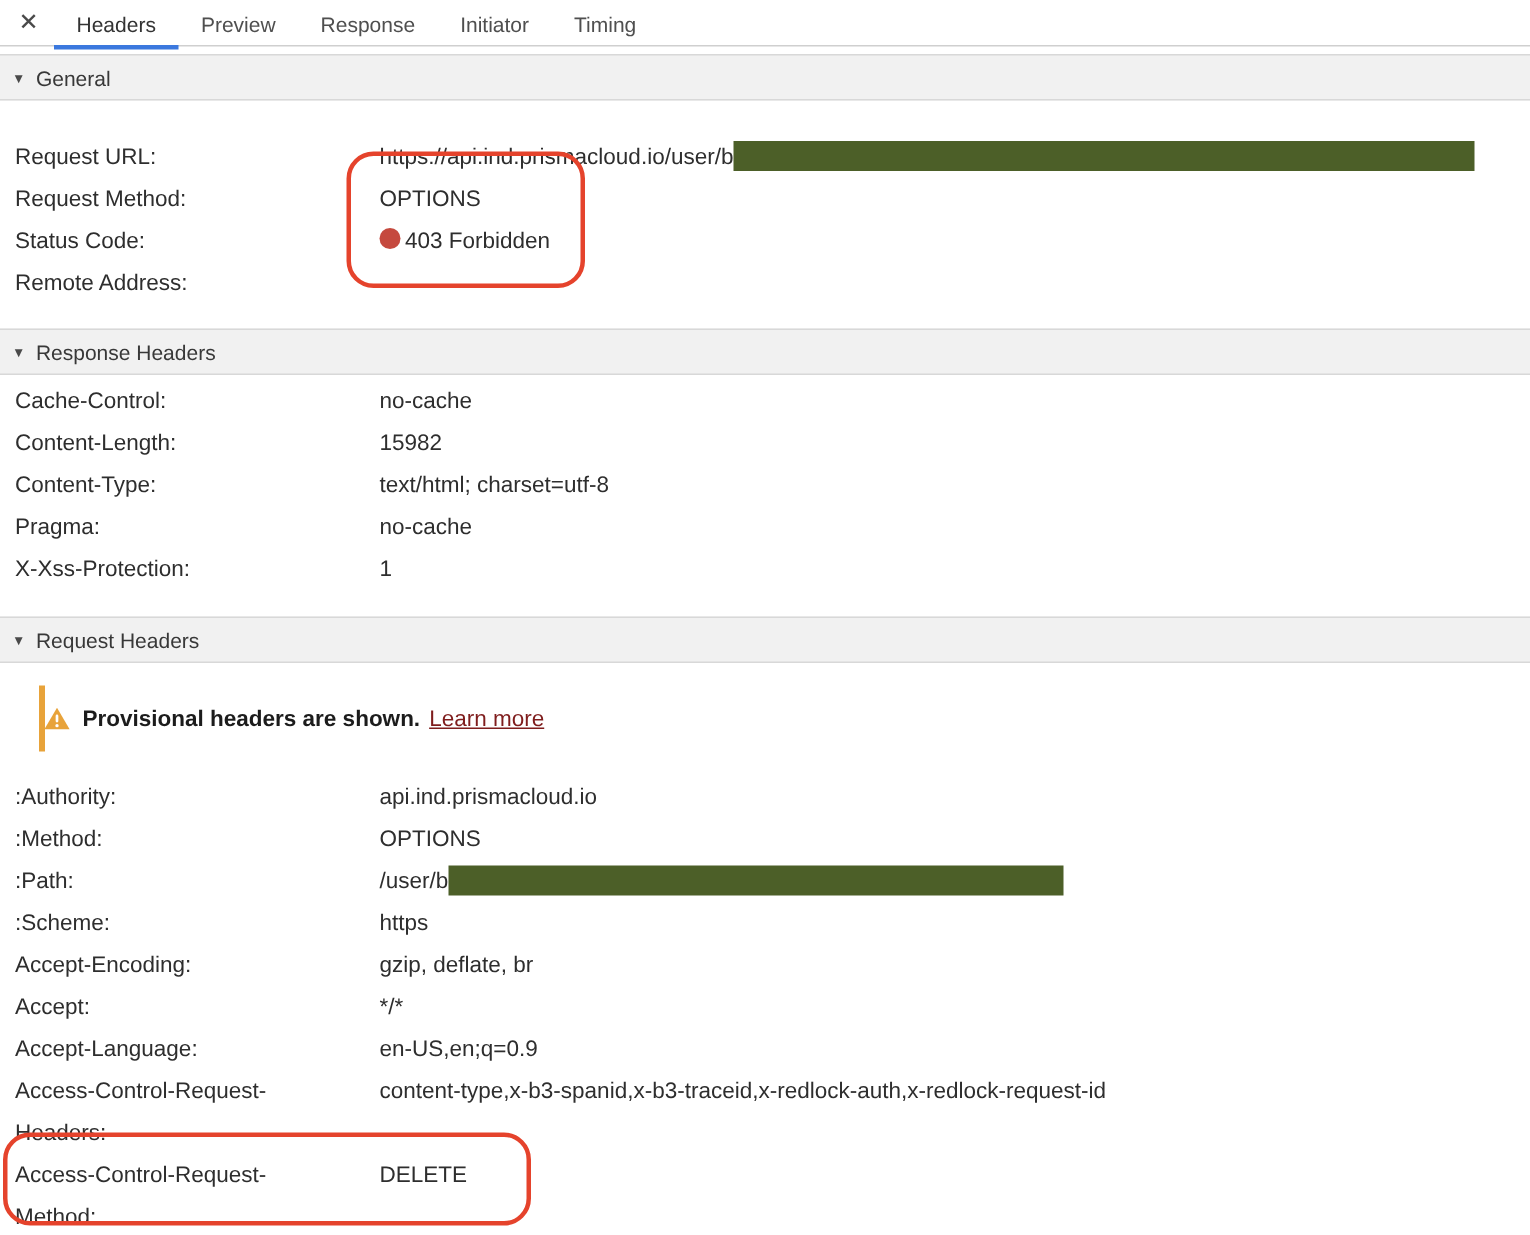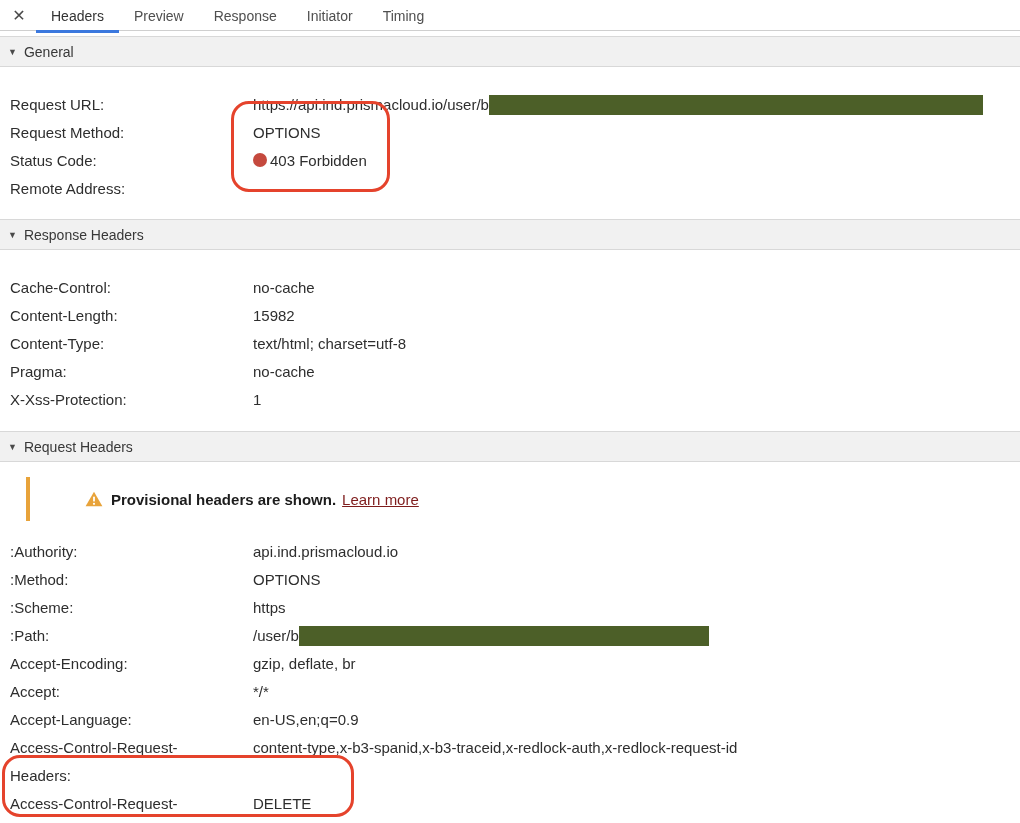--- a/index.html
+++ b/index.html
@@ -36,41 +36,41 @@
     font-size:14px; color:#383838; cursor:pointer;
   }
   .disclosure { font-size:9px; margin-right:7px; color:#4a4a4a; }
   #general-header   { margin-top:5px; }
   #response-header  { margin-top:16px; }
   #request-header   { margin-top:17px; }
 
   
   .rows { font-size:15px; }
   #general-rows  { padding-top:24px; }
-  #response-rows { padding-top:24px; }
+  #response-rows { padding-top:4px; }
   #request-rows  { padding-top:17px; }
   .kv-row { display:flex; align-items:flex-start; }
   .kv-label {
     width:253px; flex:0 0 253px; padding:0 42px 0 10px;
     line-height:28px; color:#2e2e2e; overflow-wrap:break-word;
   }
   .kv-value { flex:1; line-height:28px; color:#2e2e2e; white-space:nowrap; }
   .redaction {
     display:inline-block; height:20px; background:#4c5f28;
     vertical-align:middle; margin-top:-3px;
   }
   .status-dot {
     display:inline-block; width:14px; height:14px; border-radius:50%;
     background:#c5493e; vertical-align:-1px; margin-right:3px;
   }
 
   
   .warning {
     position:relative; height:44px; margin-top:15px;
-    display:flex; align-items:center; padding-left:85px;
+    display:flex; align-items:center; padding-left:29px;
   }
   .warn-bar {
     position:absolute; left:26px; top:0; width:4px; height:44px;
     background:#e8a33a;
   }
   .warn-icon { width:18px; height:16px; flex:0 0 18px; }
   .warn-text { font-weight:bold; font-size:15px; color:#1c1c1c; margin-left:8px; }
   .learn-more {
     font-size:15px; color:#7f1d1d; text-decoration:underline;
     margin-left:6px; cursor:pointer;
@@ -166,28 +166,28 @@
 <div class="rows" id="request-rows">
     <div class="kv-row">
       <span class="kv-label">:Authority:</span>
       <span class="kv-value">api.ind.prismacloud.io</span>
     </div>
     <div class="kv-row">
       <span class="kv-label">:Method:</span>
       <span class="kv-value">OPTIONS</span>
     </div>
     <div class="kv-row">
+      <span class="kv-label">:Path:</span>
+      <span class="kv-value">/user/b<span class="redaction" style="width: 410px;"></span></span>
+    </div>
+    <div class="kv-row">
       <span class="kv-label">:Scheme:</span>
       <span class="kv-value">https</span>
     </div>
     <div class="kv-row">
-      <span class="kv-label">:Path:</span>
-      <span class="kv-value">/user/b<span class="redaction" style="width: 410px;"></span></span>
-    </div>
-    <div class="kv-row">
       <span class="kv-label">Accept-Encoding:</span>
       <span class="kv-value">gzip, deflate, br</span>
     </div>
     <div class="kv-row">
       <span class="kv-label">Accept:</span>
       <span class="kv-value">*/*</span>
     </div>
     <div class="kv-row">
       <span class="kv-label">Accept-Language:</span>
       <span class="kv-value">en-US,en;q=0.9</span>

